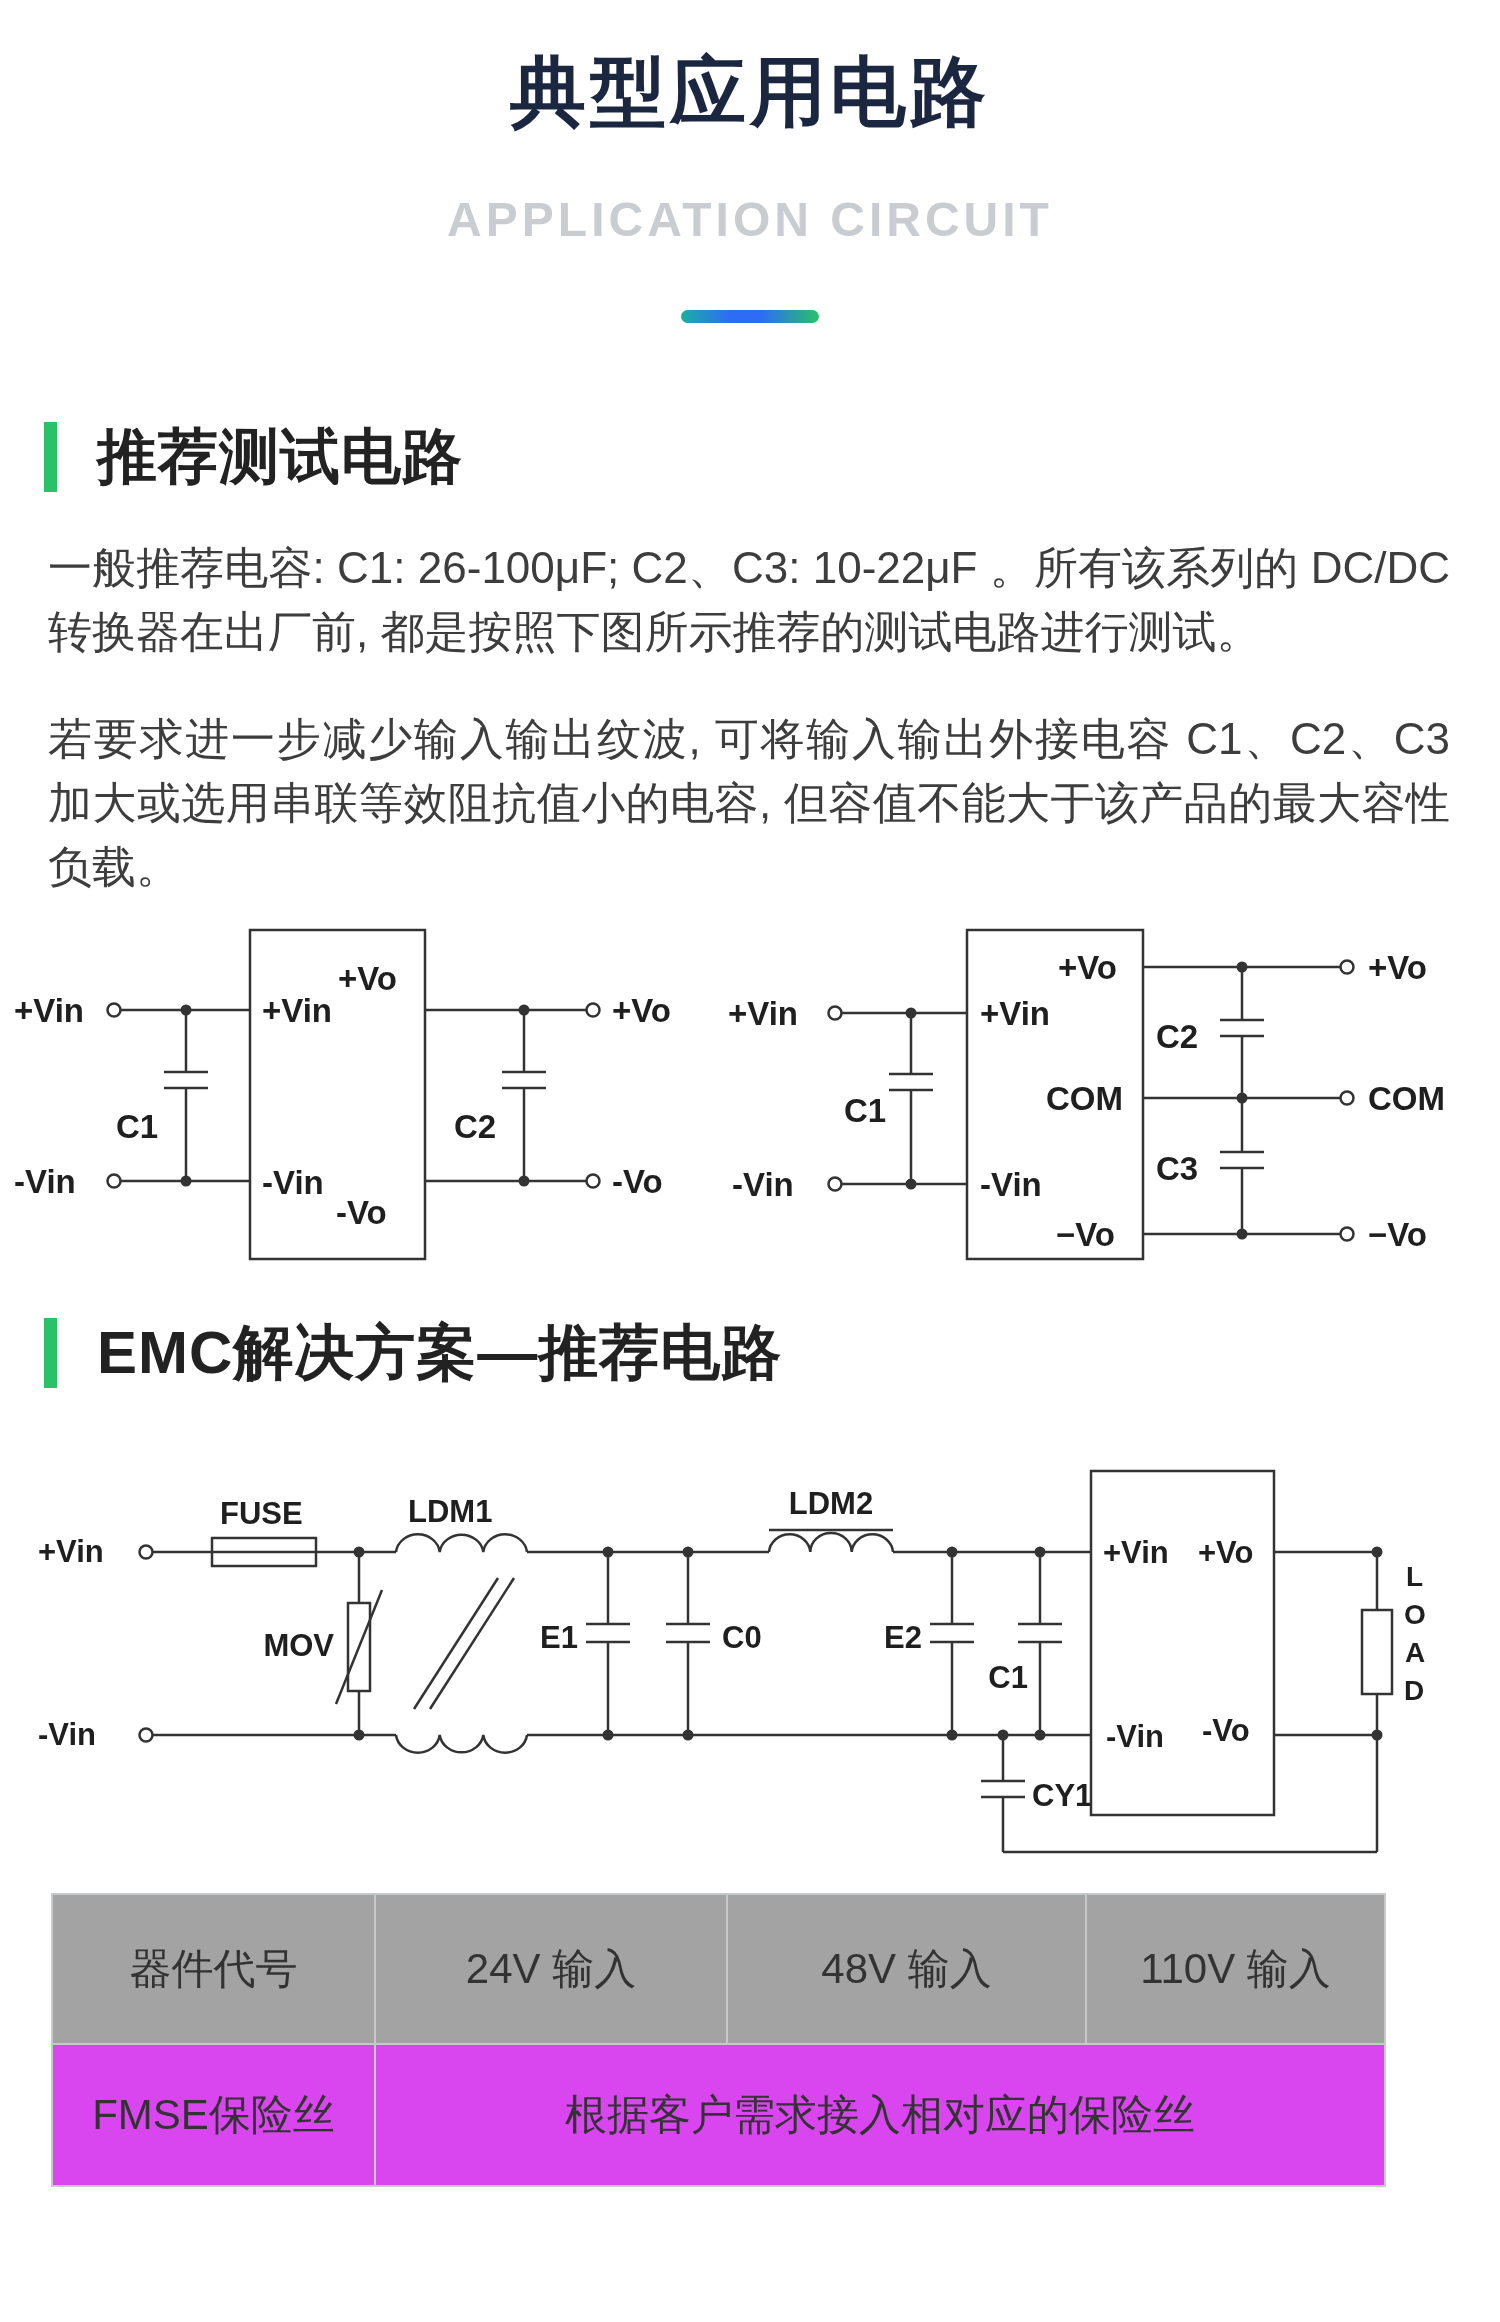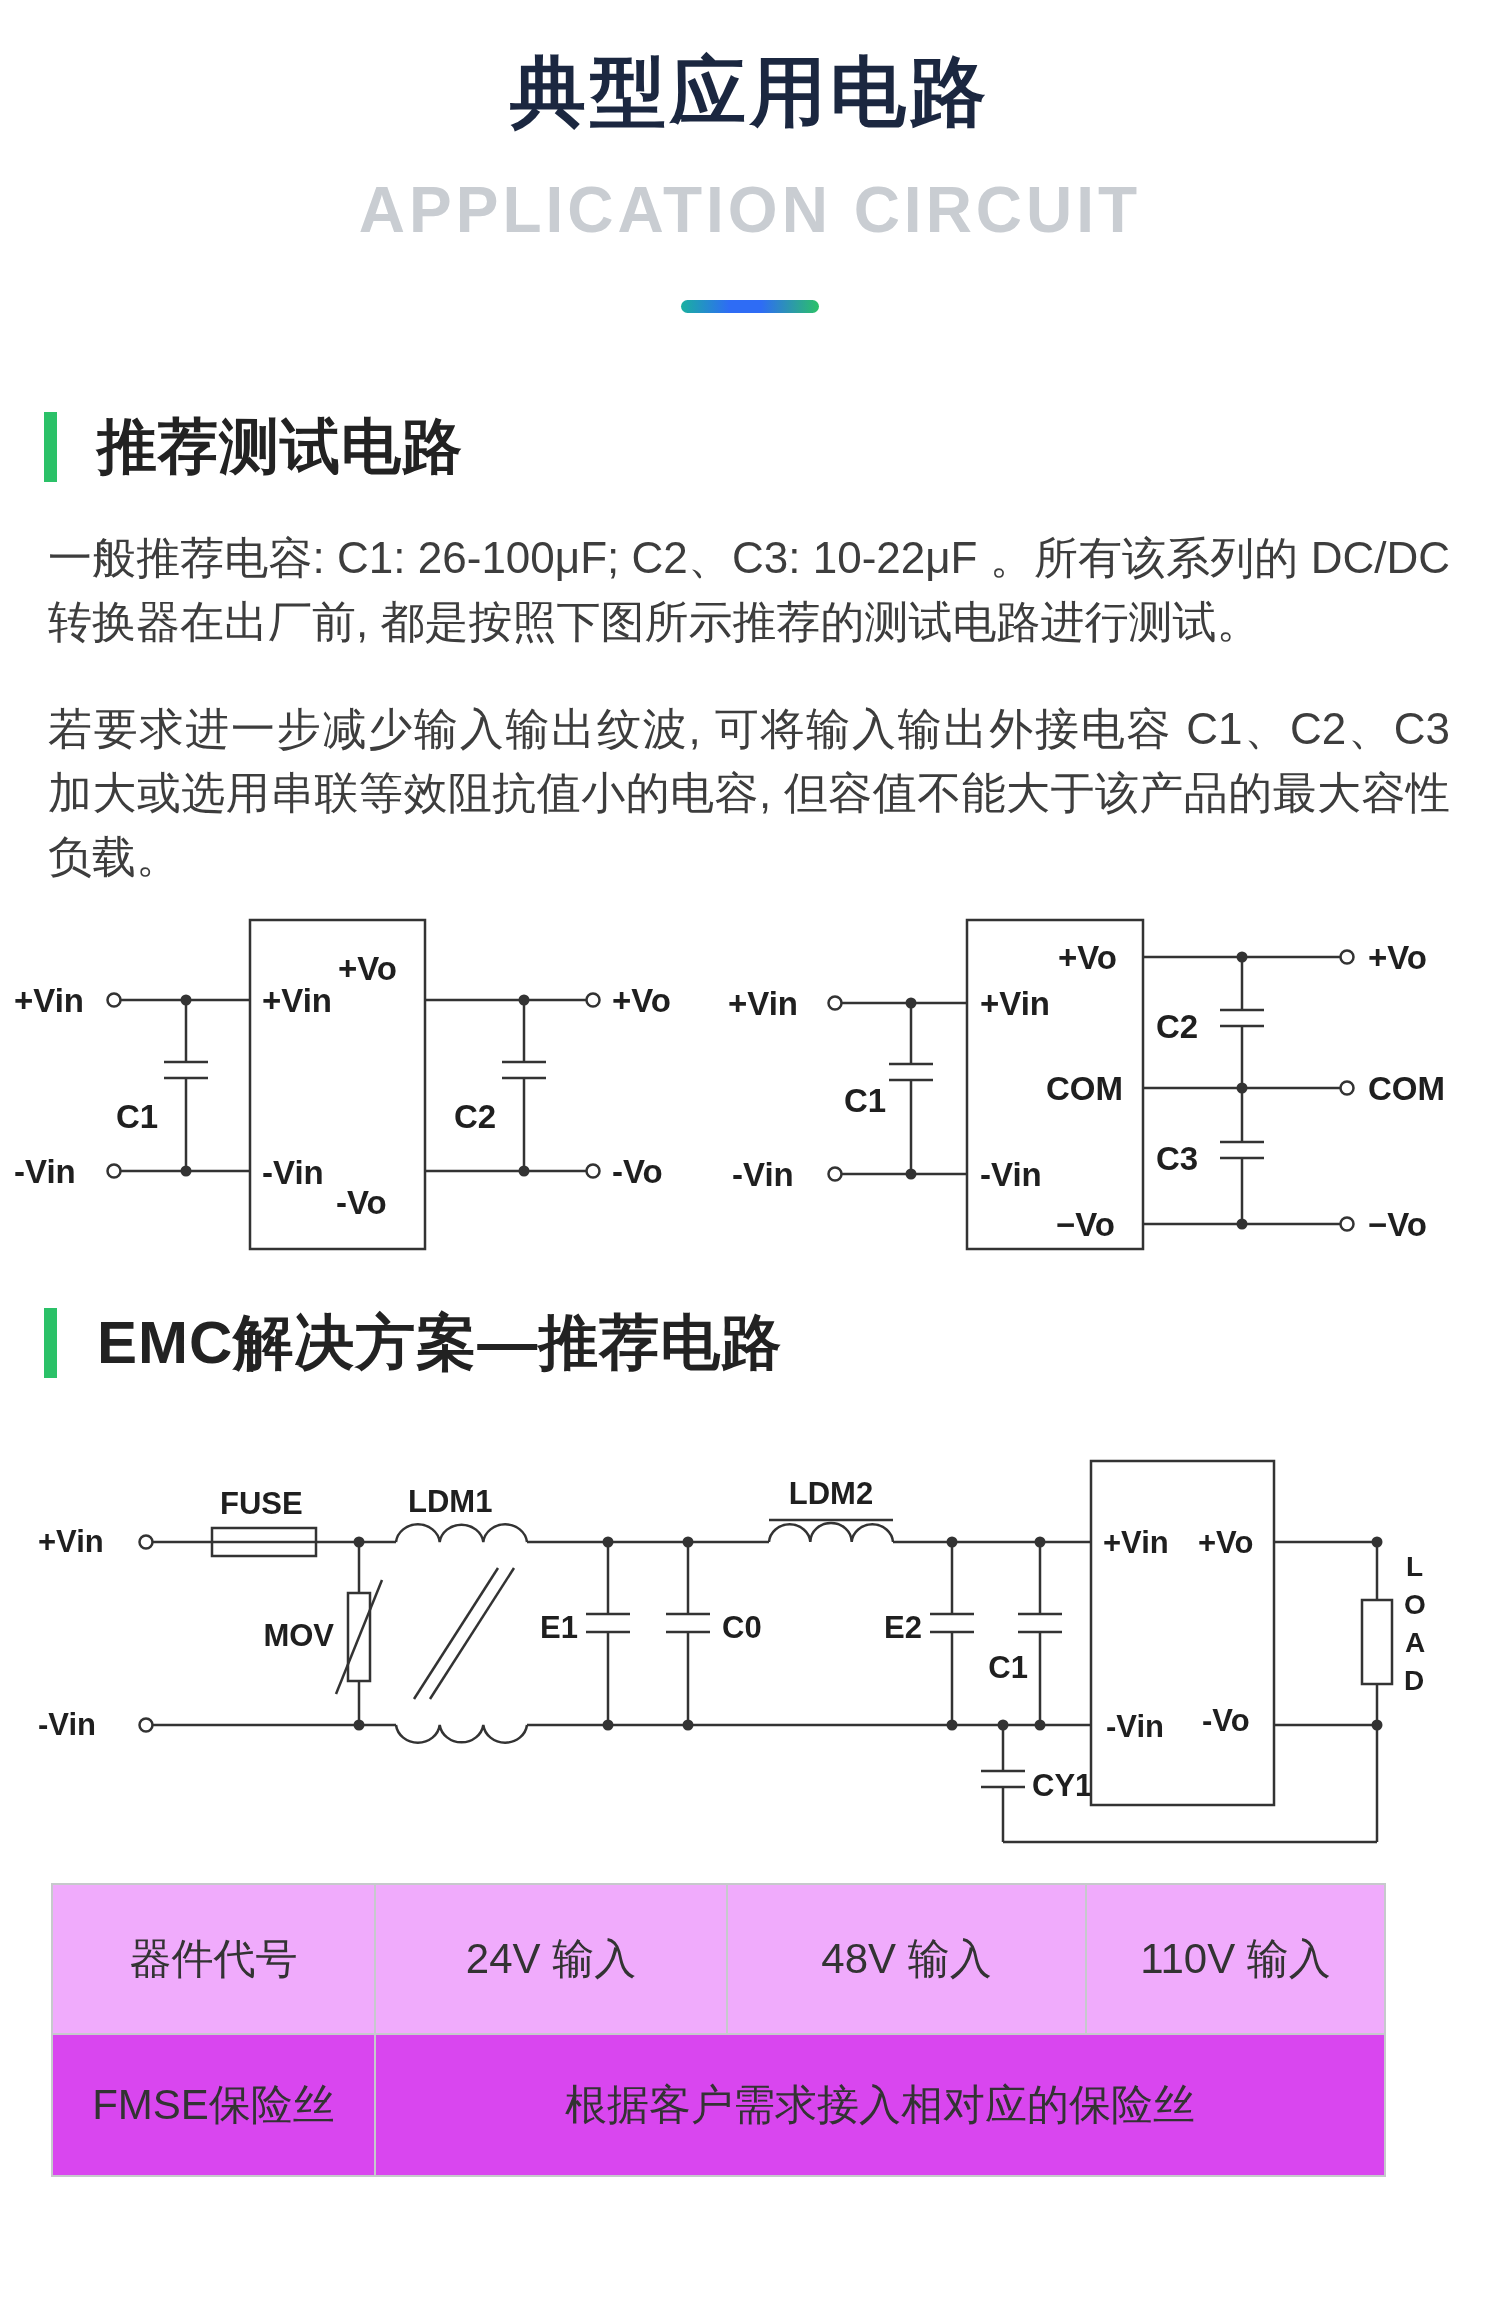--- a/index.html
+++ b/index.html
@@ -6,22 +6,22 @@
   html,body { background:#fff; }
   body {
     width:1500px; height:2322px; overflow:hidden; position:relative;
     font-family:"Liberation Sans","DejaVu Sans",sans-serif; color:#333;
   }
   .page-title {
     padding-top:52px; height:160px; text-align:center;
     font-size:76px; line-height:80px; font-weight:900; letter-spacing:4px; color:#1b2740;
   }
   .page-subtitle {
-    margin-top:22px; height:56px; text-align:center;
-    font-size:64px; line-height:56px; font-weight:700; letter-spacing:4px; color:#c9cdd2;
+    margin-top:32px; height:56px; text-align:center;
+    font-size:48px; line-height:56px; font-weight:700; letter-spacing:4px; color:#c9cdd2;
   }
   .pill {
     width:138px; height:13px; border-radius:7px; margin:62px auto 0;
     background:linear-gradient(90deg,#1ab0a0 0%,#2e6cf5 35%,#2e6cf5 58%,#2bc168 100%);
   }
   .sec-head { display:flex; align-items:center; margin:98px 0 0 44px; height:72px; }
   .sec-head.second { margin-top:30px; }
   .sec-head .bar { width:13px; height:70px; background:#2bc168; margin-right:40px; flex:none; }
   .sec-head h2 { font-size:60px; font-weight:700; color:#222; letter-spacing:1px; }
   .para {
@@ -41,21 +41,21 @@
   svg .lbl2 { font-family:"Liberation Sans","DejaVu Sans",sans-serif; font-size:31px; font-weight:600; fill:#1f1f1f; }
   svg .ldl { font-family:"Liberation Sans","DejaVu Sans",sans-serif; font-size:28px; font-weight:700; fill:#1f1f1f; }
   table.spec {
     margin:17px 0 0 51px; border-collapse:collapse; width:1333px; table-layout:fixed;
     font-size:42px; color:#333;
   }
   table.spec th, table.spec td {
     border:2px solid #c6c9cc; text-align:center; vertical-align:middle; font-weight:400;
     padding:0 10px;
   }
-  table.spec th { height:150px; background:#f0abfc; }
+  table.spec th { height:150px; background:#a3a3a3; }
   table.spec td { height:142px; background:#d946ef; }
   col.c1 { width:323px; } col.c2 { width:352px; } col.c3 { width:359px; } col.c4 { width:299px; }
 </style>
 </head>
 <body>
 
 <div class="page-title">典型应用电路</div>
 <div class="page-subtitle">APPLICATION CIRCUIT</div>
 <div class="pill"></div>
 

